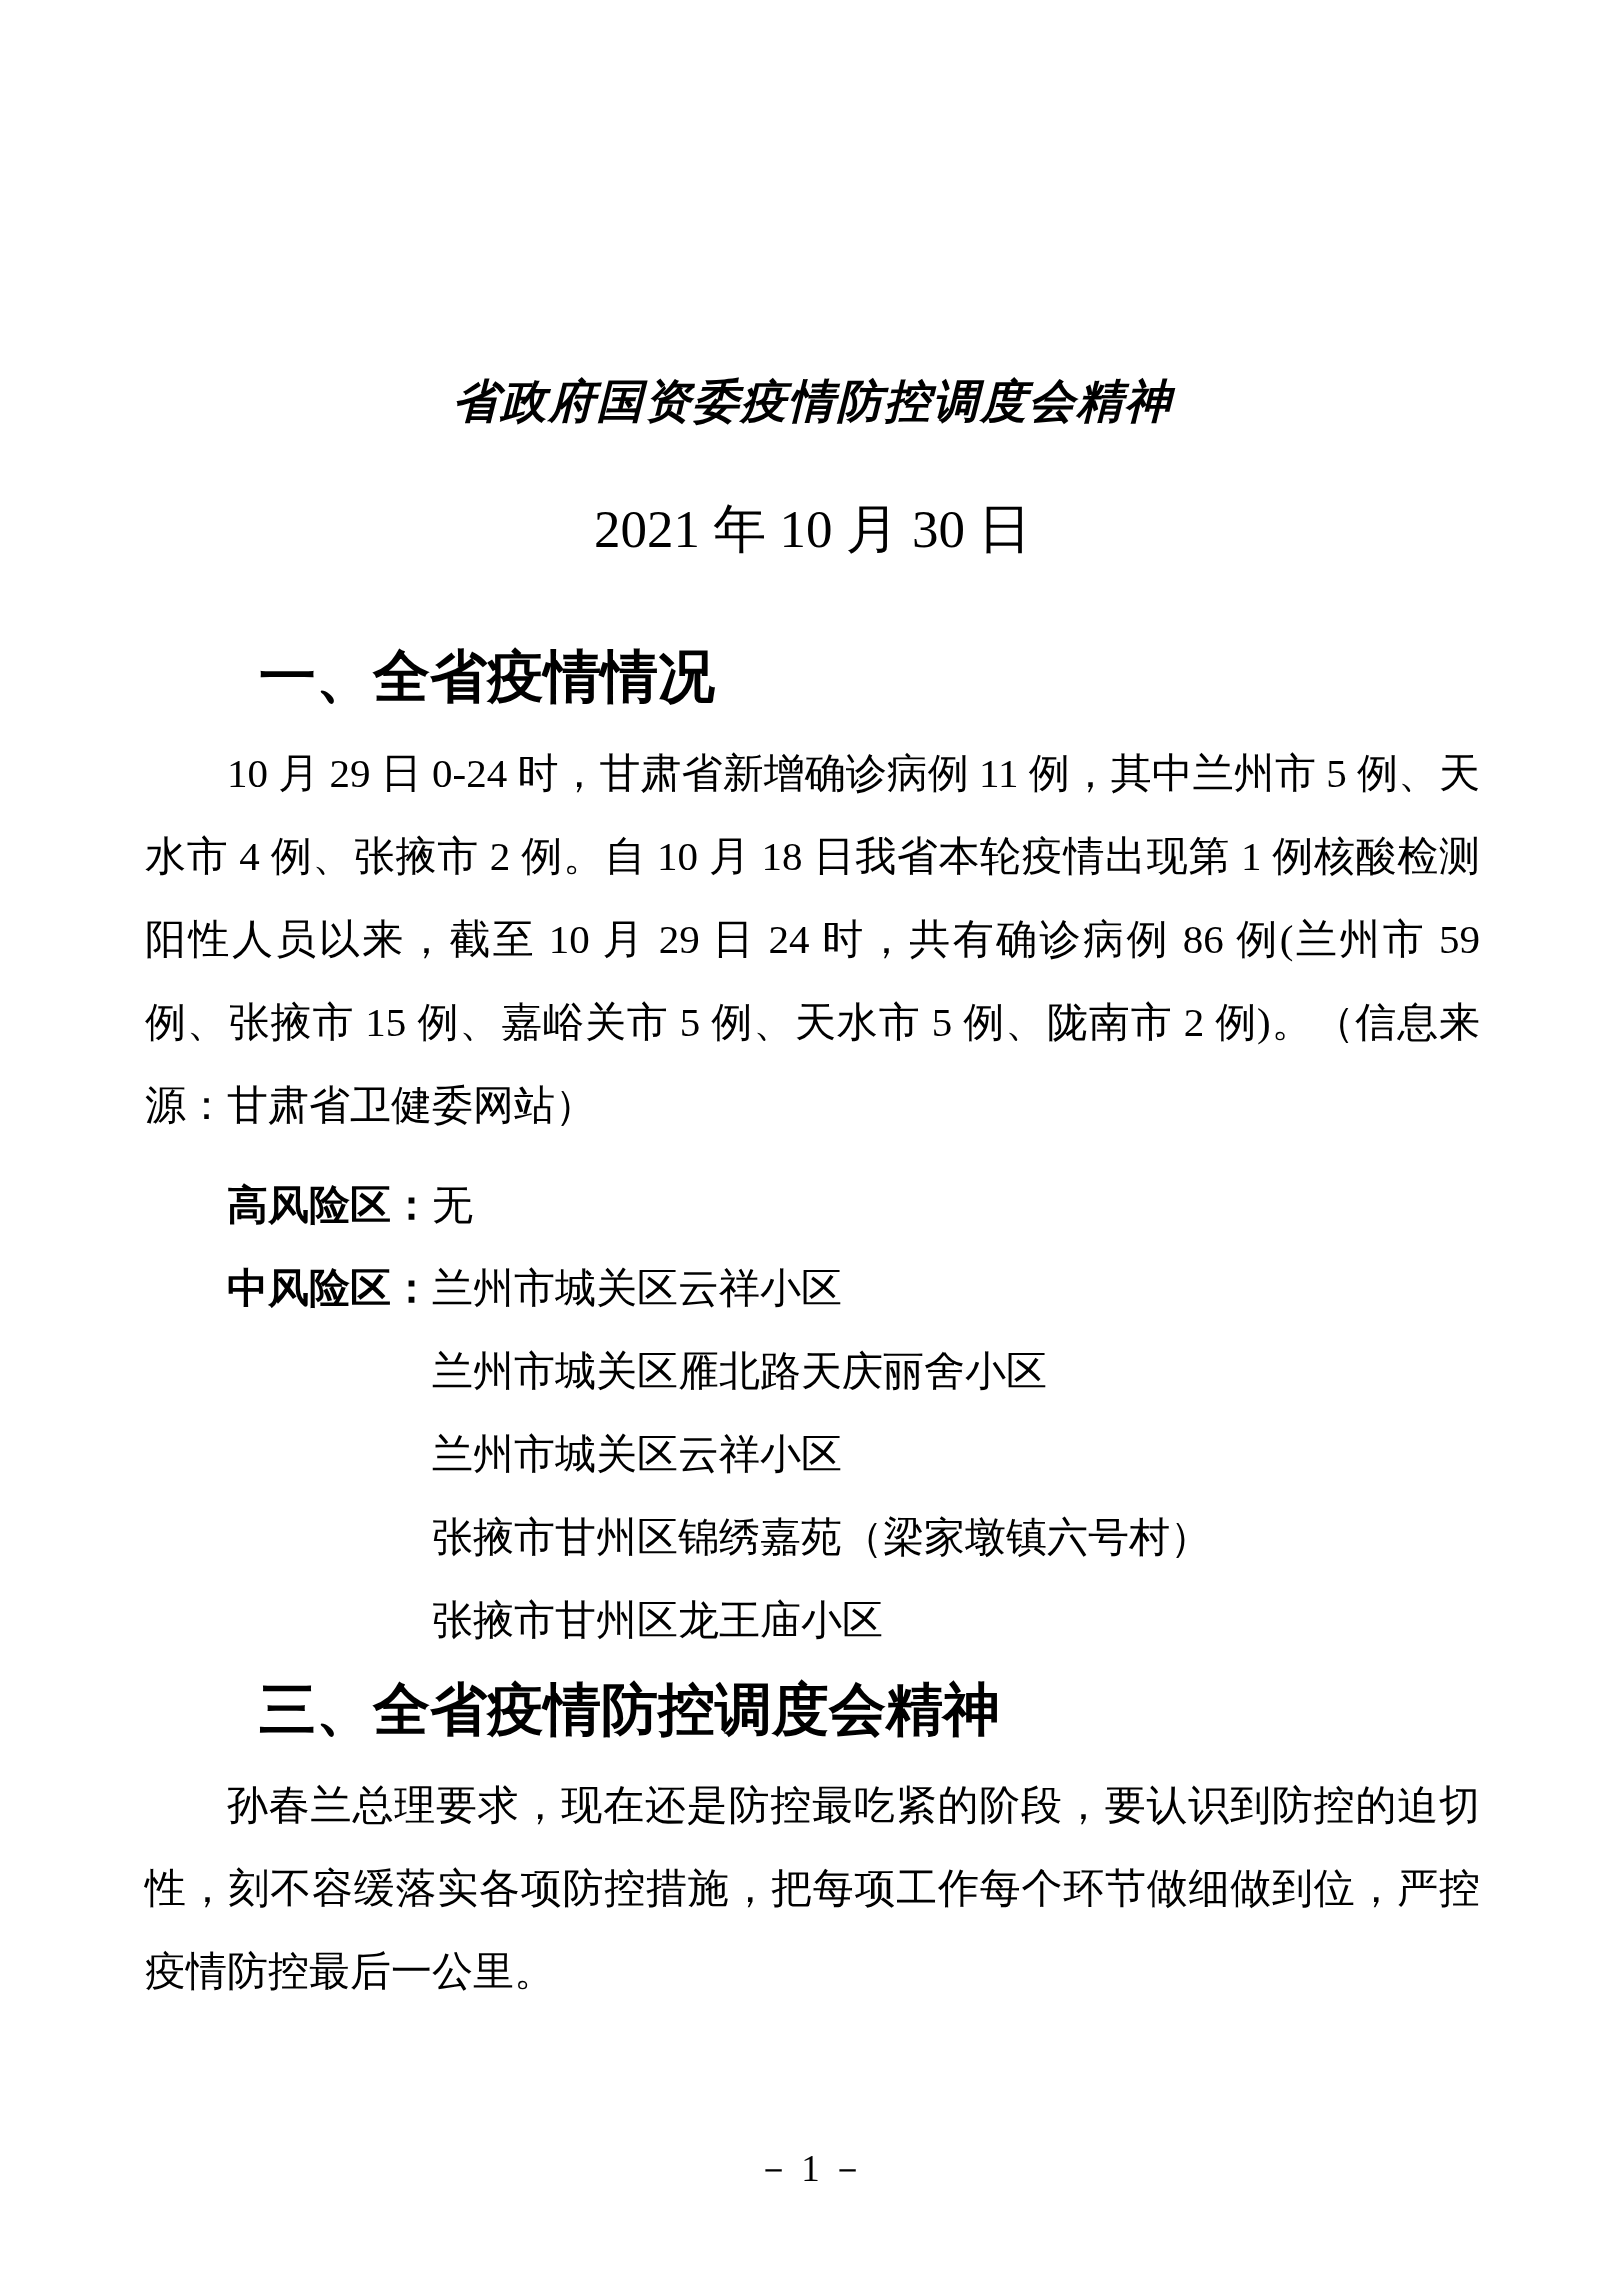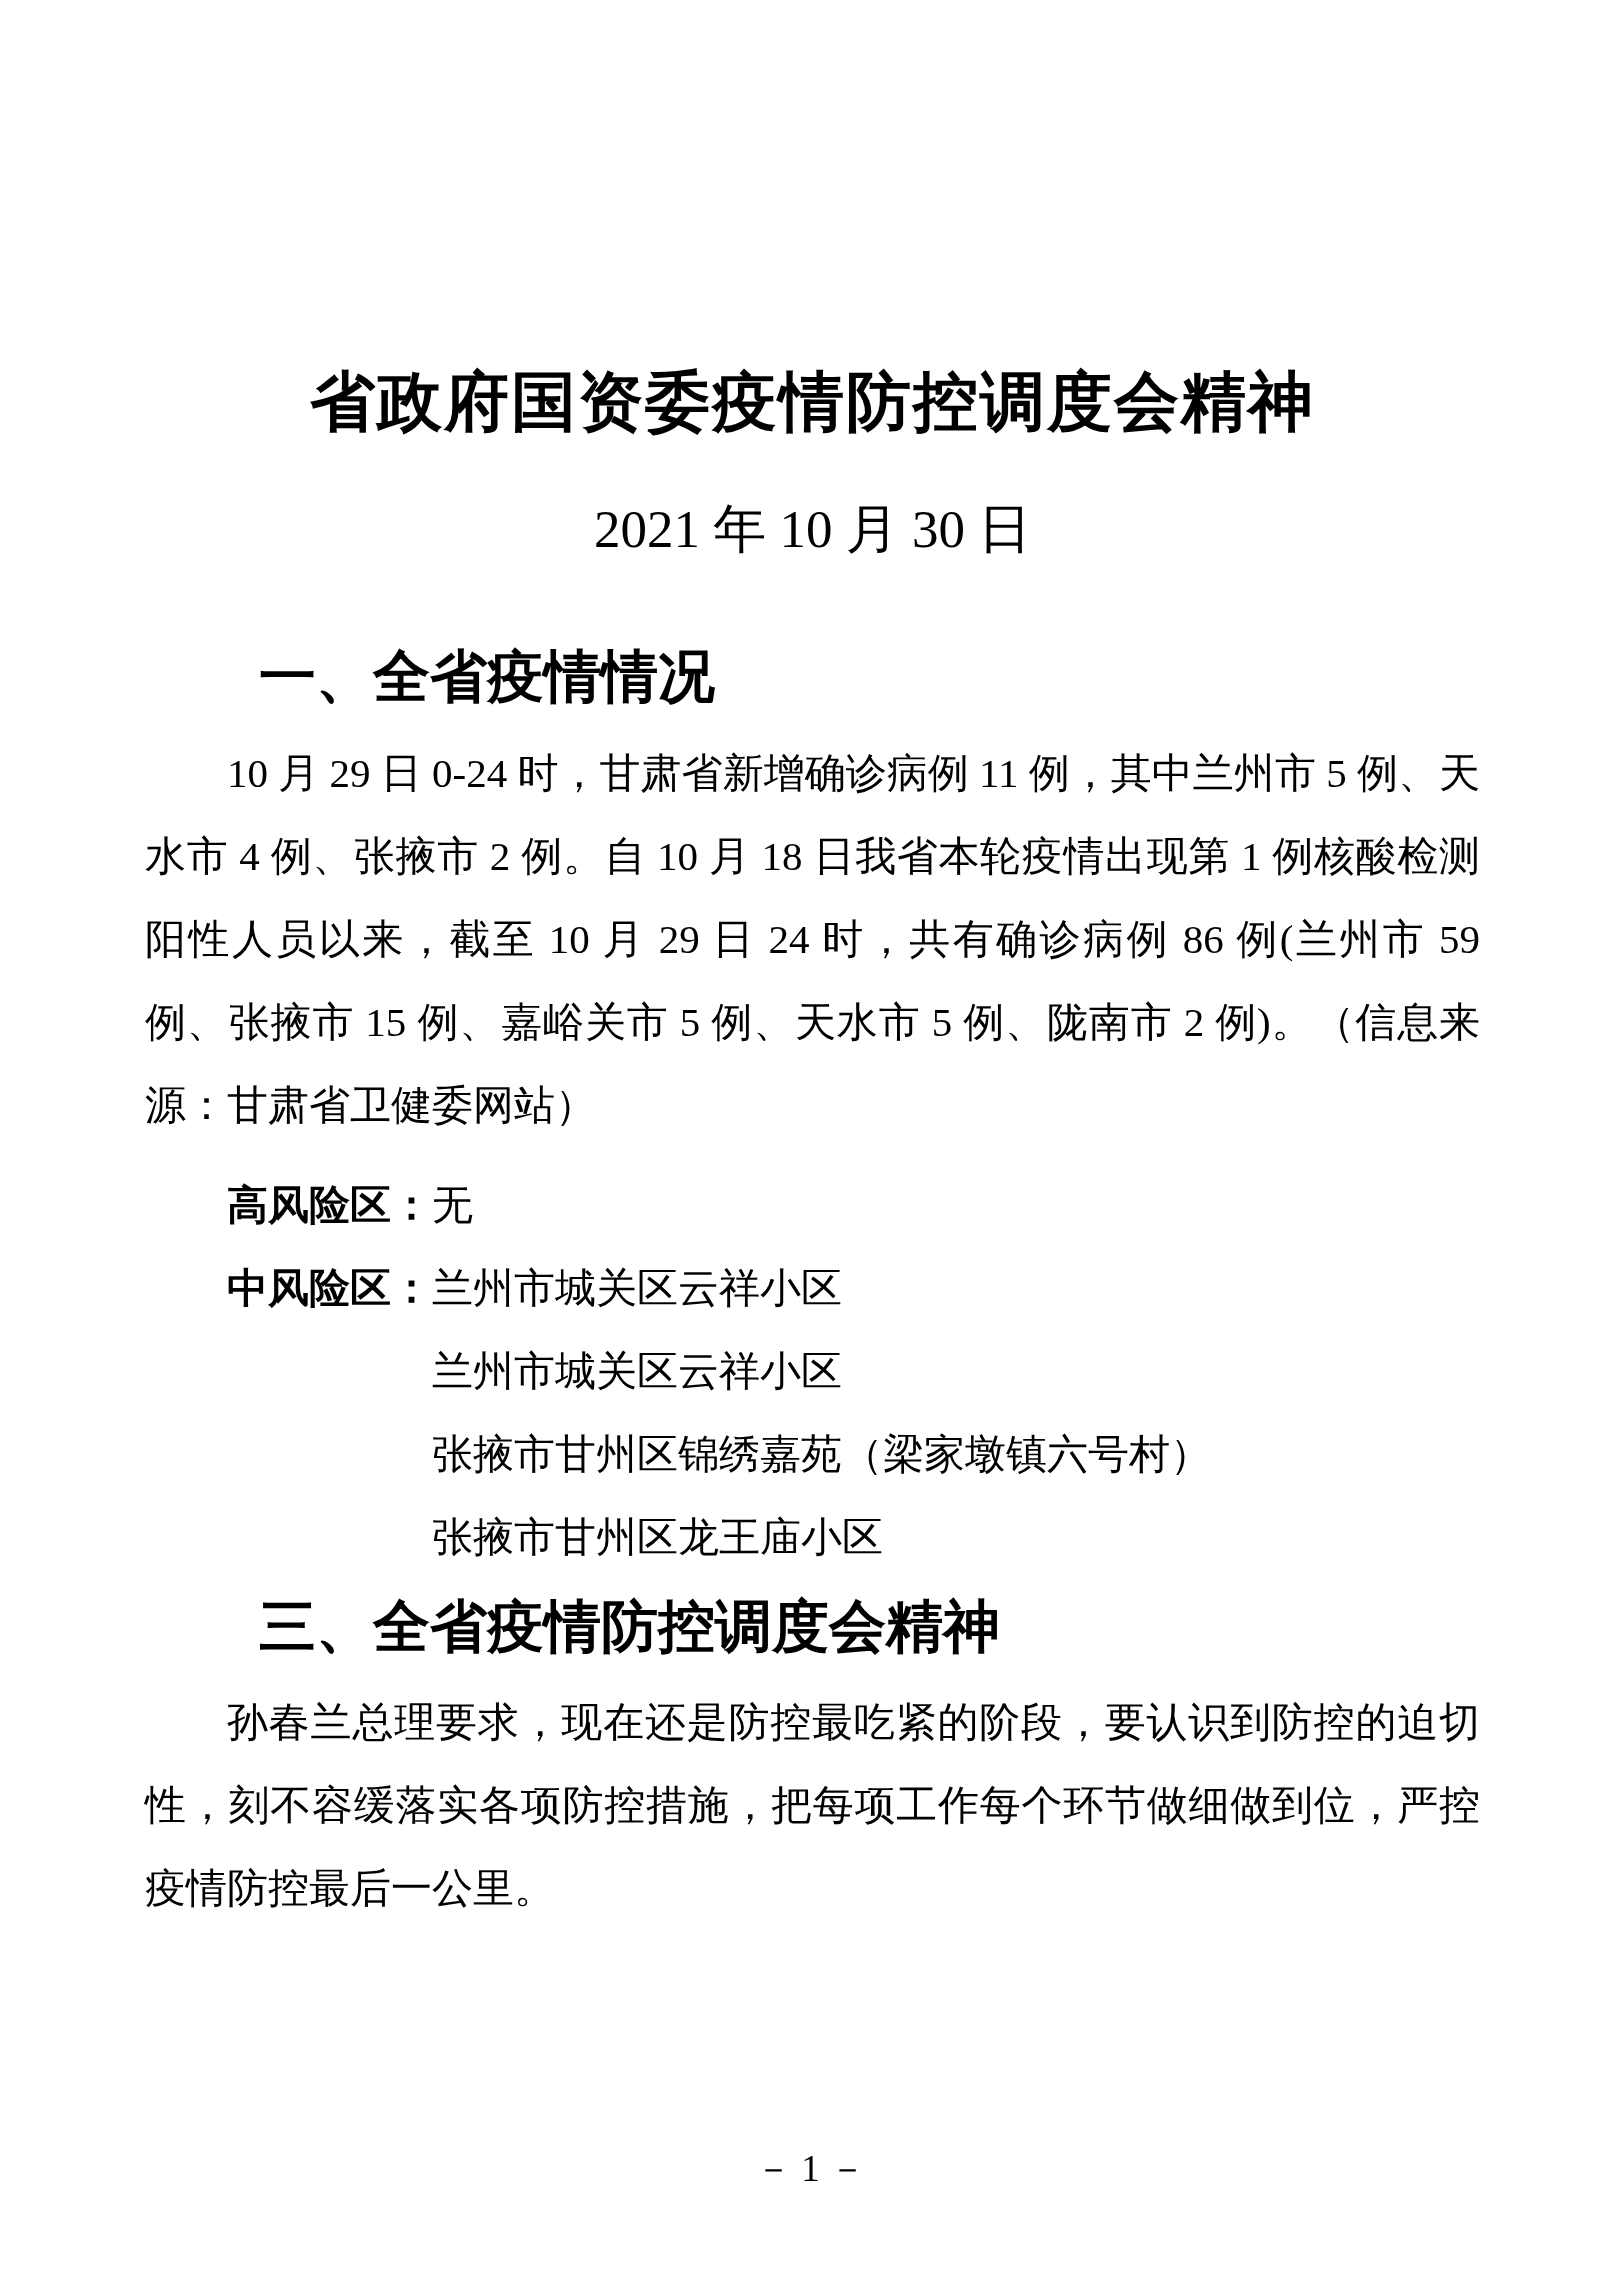--- a/index.html
+++ b/index.html
@@ -15,25 +15,26 @@
     background: #ffffff;
     box-sizing: border-box;
     padding: 363px 141px 0 145px;
     overflow: hidden;
     color: #000000;
     font-family: "Liberation Serif", "DejaVu Serif", serif;
   }
   .doc-title {
     margin: 0;
     text-align: center;
-    font-size: 65px;
+    font-size: 46px;
     line-height: 78px;
     font-weight: bold;
     font-family: "Liberation Serif", "DejaVu Serif", serif;
     letter-spacing: 2px;
+    font-style: italic;
   }
   .doc-date {
     margin: 54px 0 0 0;
     text-align: center;
     font-size: 53px;
     line-height: 69px;
     font-weight: normal;
   }
   .section-heading {
     margin: 0;
@@ -95,20 +96,21 @@
   <p class="body-para">10 月 29 日 0-24 时，甘肃省新增确诊病例 11 例，其中兰州市 5 例、天水市 4 例、张掖市 2 例。自 10 月 18 日我省本轮疫情出现第 1 例核酸检测阳性人员以来，截至 10 月 29 日 24 时，共有确诊病例 86 例(兰州市 59 例、张掖市 15 例、嘉峪关市 5 例、天水市 5 例、陇南市 2 例)。（信息来源：甘肃省卫健委网站）</p>
 
 
   <div class="risk-block">
     <p class="risk-line">
       <span class="risk-label">高风险区：</span><span class="risk-value">无</span>
     </p>
     <p class="risk-line">
       <span class="risk-label">中风险区：</span><span class="risk-value">兰州市城关区云祥小区</span>
     </p>
+    <p class="risk-item-indent">兰州市城关区雁北路天庆丽舍小区</p>
     <p class="risk-item-indent">兰州市城关区云祥小区</p>
     <p class="risk-item-indent">张掖市甘州区锦绣嘉苑（梁家墩镇六号村）</p>
     <p class="risk-item-indent">张掖市甘州区龙王庙小区</p>
   </div>
 
   <h2 class="section-heading heading-3">三、全省疫情防控调度会精神</h2>
 
   <p class="body-para">孙春兰总理要求，现在还是防控最吃紧的阶段，要认识到防控的迫切性，刻不容缓落实各项防控措施，把每项工作每个环节做细做到位，严控疫情防控最后一公里。</p>
 
   <div class="page-number">－ 1 －</div>

